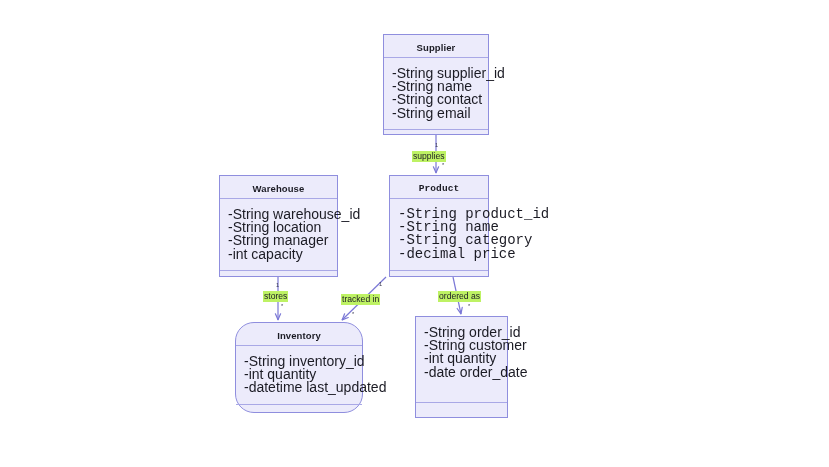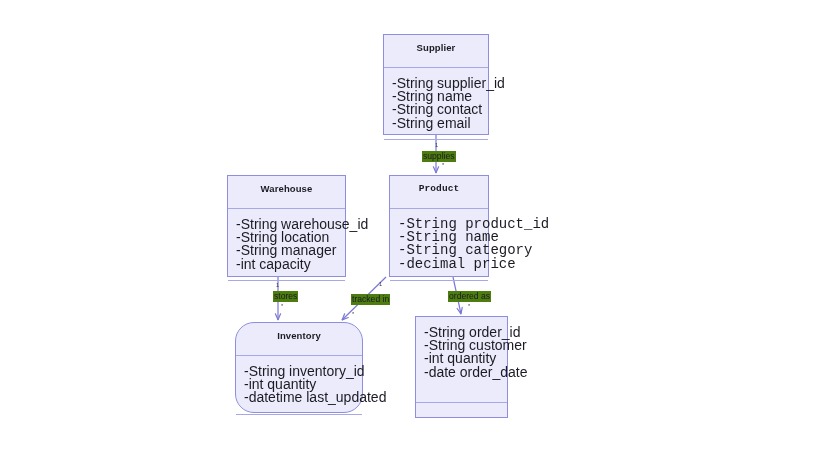--- a/index.html
+++ b/index.html
@@ -32,21 +32,21 @@
     border: 1.4px solid #8f8ede;
     display: flex;
     flex-direction: column;
     z-index: 2;
   }
   .uml-title {
     text-align: center;
     font-weight: bold;
     font-size: 9.5px;
     color: #1b1b24;
-    padding: 7px 2px 14px 2px;
+    padding: 7px 2px 4px 2px;
     border-bottom: 1px solid #a9a8e6;
     letter-spacing: 0.1px;
   }
   .uml-attrs {
     flex: 1 1 auto;
     padding: 9px 0 9px 8px;
     border-bottom: 1px solid #a9a8e6;
   }
   .uml-attr {
     font-size: 14px;
@@ -55,26 +55,25 @@
     white-space: nowrap;
   }
   .uml-methods {
     height: 14px;
     flex: 0 0 auto;
   }
   .edge-label {
     position: absolute;
     font-size: 8.6px;
     color: #1b1b24;
-    background: #4d7c0f;
+    background: #bef264;
     padding: 0 1px;
     white-space: nowrap;
     z-index: 3;
     line-height: 11px;
-    margin-left: 10px;
   }
   .mult {
     position: absolute;
     font-size: 5.6px;
     color: #3a3a50;
     z-index: 3;
     line-height: 6px;
     white-space: nowrap;
   }
 </style>
@@ -103,21 +102,21 @@
     <div class="uml-title">Supplier</div>
     <div class="uml-attrs">
       <div class="uml-attr">-String supplier_id</div>
       <div class="uml-attr">-String name</div>
       <div class="uml-attr">-String contact</div>
       <div class="uml-attr">-String email</div>
     </div>
     <div class="uml-methods"></div>
   </div>
 
-  <div class="uml-class" style="left:219px; top:175px; width:119px; height:102px;margin-left:8px;">
+  <div class="uml-class" style="left:219px; top:175px; width:119px; height:102px;">
     <div class="uml-title">Warehouse</div>
     <div class="uml-attrs">
       <div class="uml-attr">-String warehouse_id</div>
       <div class="uml-attr">-String location</div>
       <div class="uml-attr">-String manager</div>
       <div class="uml-attr">-int capacity</div>
     </div>
     <div class="uml-methods"></div>
   </div>
 

